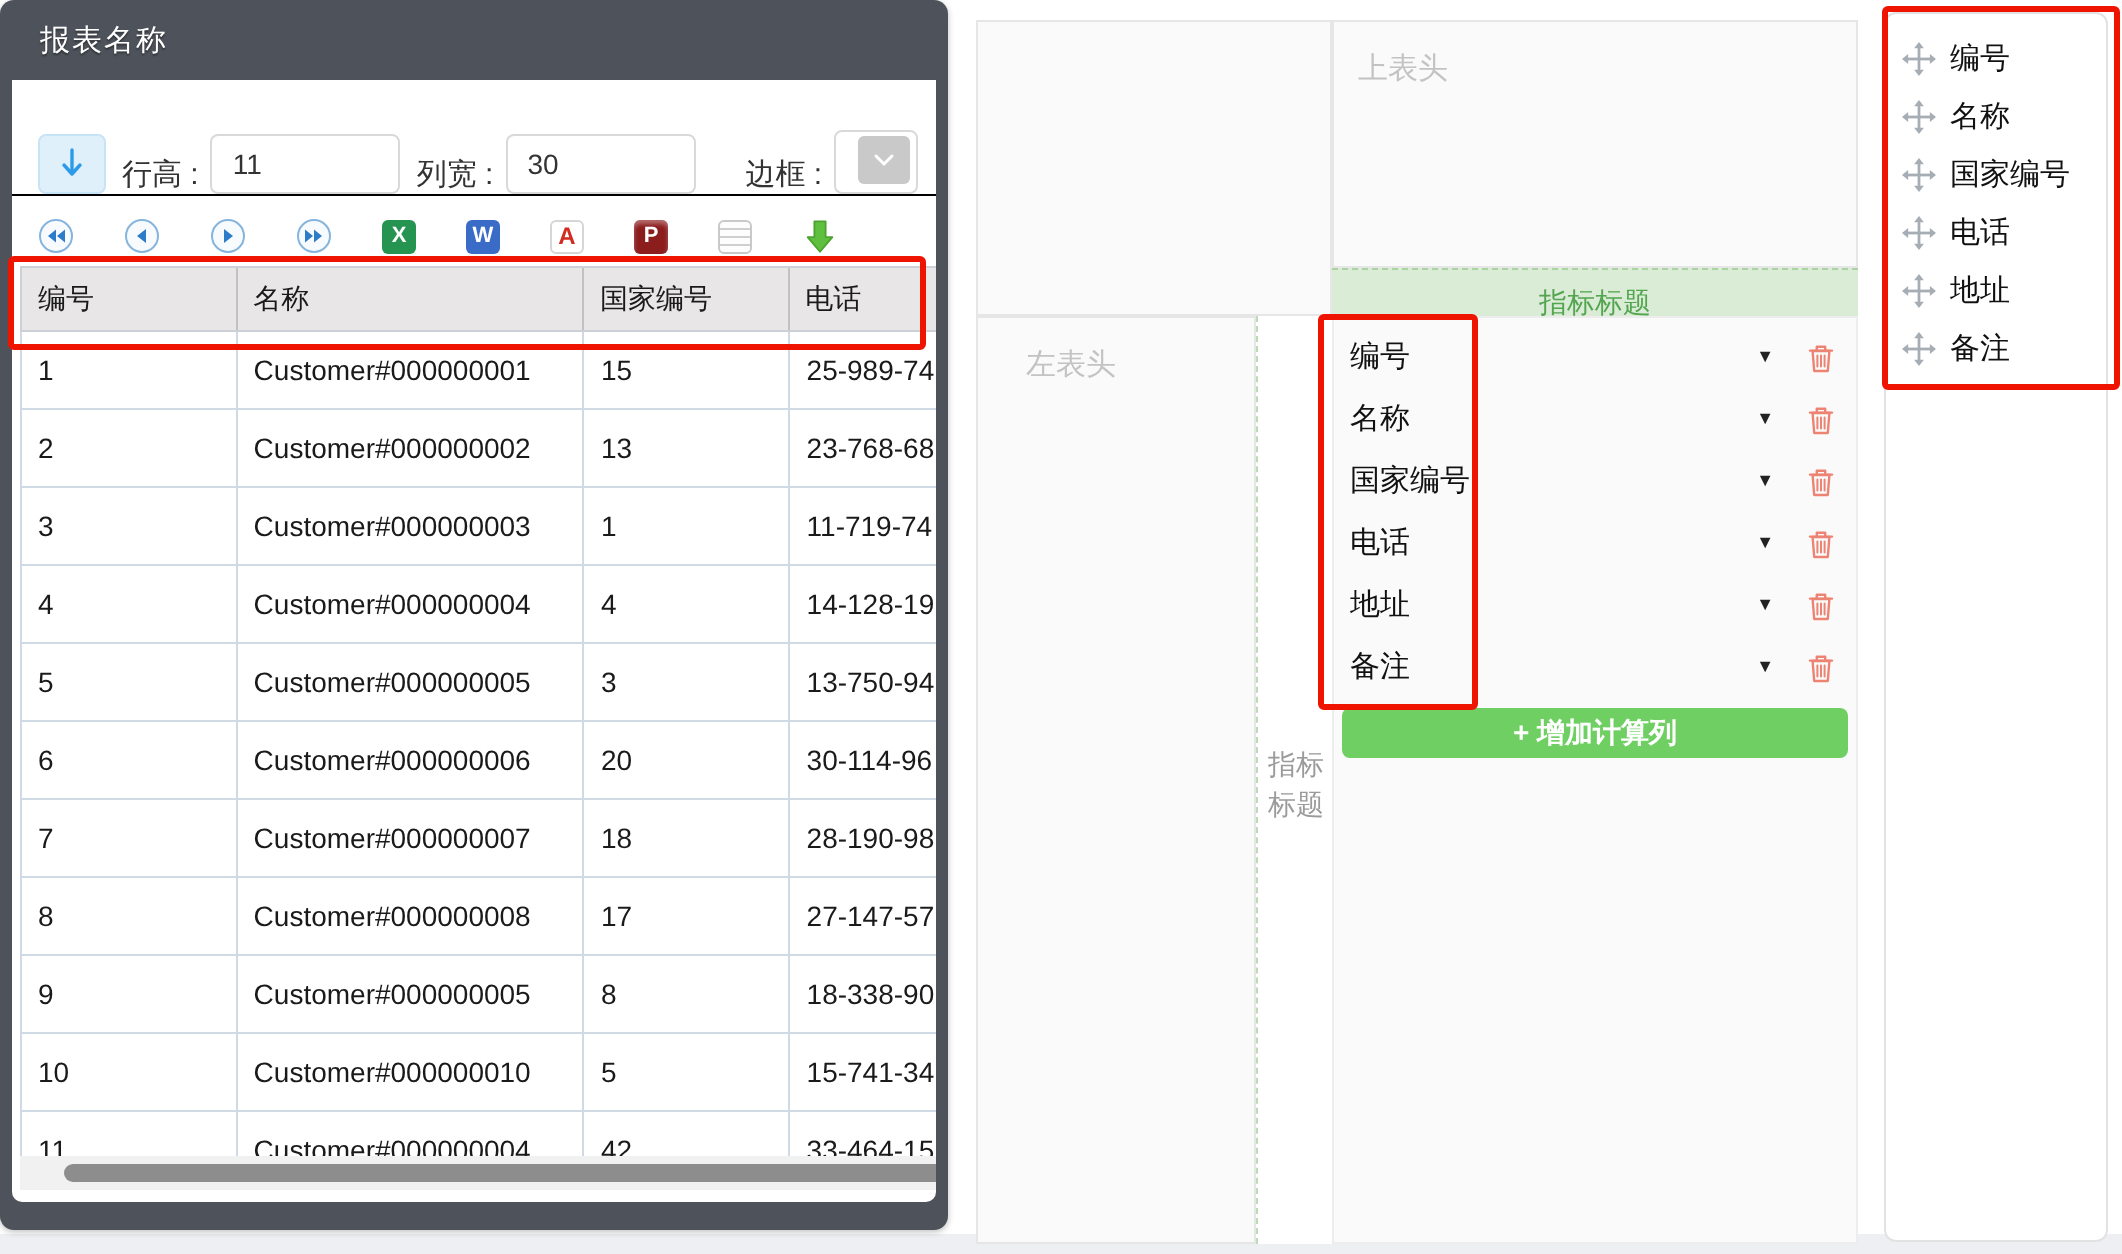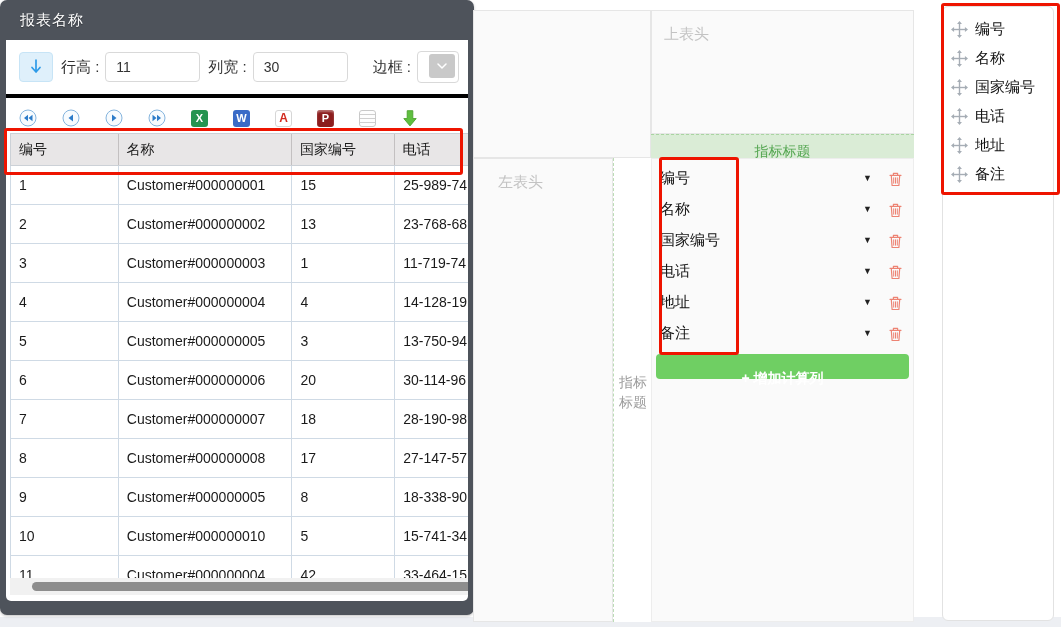--- a/index.html
+++ b/index.html
@@ -7,21 +7,21 @@
     width:1061px;height:627px;position:relative;overflow:hidden;
     background:#ffffff;font-family:"Liberation Sans","DejaVu Sans",sans-serif;
   }
   .bottom-strip{position:absolute;left:0;top:617px;width:1061px;height:10px;background:#edeff3}
 
   
   .win{position:absolute;left:0;top:0;width:474px;height:615px;background:#4e535b;border-radius:7px;box-shadow:0 1px 3px rgba(0,0,0,.25)}
   .win-title{position:absolute;left:20px;top:11px;color:#fff;font-size:15px;font-weight:normal;letter-spacing:1px;text-shadow:0 1px 1px rgba(0,0,0,.4)}
   .win-body{position:absolute;left:6px;top:40px;width:462px;height:561px;background:#fff;overflow:hidden;border-radius:0 0 5px 5px}
 
-  .tb1{position:absolute;left:0;top:0;width:100%;height:58px;border-bottom:4px solid #000000;display:flex;align-items:center;box-sizing:border-box}
+  .tb1{position:absolute;left:0;top:0;width:100%;height:58px;border-bottom:1px solid #000000;display:flex;align-items:flex-end;box-sizing:border-box}
   .btn-down{margin-left:13px;width:34px;height:30px;background:#dff0fb;border:1px solid #c7e4f6;border-radius:4px;display:flex;align-items:center;justify-content:center;cursor:pointer;flex:none;padding:0}
   .lbl{font-size:15px;color:#333;margin-left:8px;flex:none;white-space:nowrap}
   .lbl-gap{}
   .lbl-gap2{margin-left:25px}
   .inp{margin-left:6px;width:95px;height:30px;border:1px solid #d9d9d9;border-radius:4px;padding:0 0 0 10px;font-size:14px;color:#333;box-sizing:border-box;flex:none;outline:none;font-family:inherit}
   .sel{margin-left:6px;width:40px;height:30px;border:1px solid #d9d9d9;border-radius:4px;position:relative;flex:none;background:#fff}
   .sel-btn{position:absolute;left:11px;top:2px;width:26px;height:24px;background:#c9c9c9;border-radius:3px;display:flex;align-items:center;justify-content:center}
 
   .tb2{position:absolute;top:59px;left:0;height:38px;display:flex;align-items:center;gap:25px;padding-left:13px}
   .navic{width:18px;height:18px;padding:0;border:none;background:none;cursor:pointer;flex:none}
@@ -39,37 +39,37 @@
   .c0{width:108px}.c1{width:174px}.c2{width:103px}.c3{width:150px;border-right:none}
   .tbody{height:412px;overflow:hidden;border-left:1px solid #cfdae5}
   .trow{display:flex;height:39px;border-bottom:1px solid #cfdae5;background:#fff;box-sizing:border-box}
   .cell{font-size:14px;color:#1a1a1a;line-height:38px;padding-left:8px;border-right:1px solid #cfdae5;box-sizing:border-box;white-space:nowrap;overflow:hidden}
   .trow .c3{border-right:1px solid #cfdae5}
 
   .hscroll{position:absolute;left:4px;top:538px;width:458px;height:17px;background:#f1f1f1}
   .thumb{position:absolute;left:22px;top:4px;height:9px;width:450px;background:#8d8d8d;border-radius:5px}
 
   
-  .designer{position:absolute;left:473px;top:10px;width:441px;height:612px}
+  .designer{position:absolute;left:488px;top:10px;width:441px;height:612px}
   .cell-topleft{position:absolute;left:0;top:0;width:178px;height:148px;background:#fafafa;border:1px solid #e6e6e6;box-sizing:border-box}
   .cell-topright{position:absolute;left:178px;top:0;width:263px;height:124px;background:#fafafa;border:1px solid #e6e6e6;box-sizing:border-box}
   .zone-label{color:#c3c3c3;font-size:15px;display:inline-block;margin:14px 0 0 12px}
   .zone-label-left{margin:14px 0 0 24px}
   .greenbar{position:absolute;left:178px;top:124px;width:263px;height:34px;background:#daecd6;border-top:1px dashed #a9d4a2;color:#53a550;font-size:14px;text-align:center;line-height:32px;box-sizing:border-box}
   .cell-left{position:absolute;left:0;top:148px;width:140px;height:464px;background:#fafafa;border:1px solid #e6e6e6;box-sizing:border-box}
   .side-col{position:absolute;left:140px;top:148px;width:38px;height:464px;background:#fff;border-left:1px dashed #bcdcb6;box-sizing:border-box}
   .side-label{position:absolute;left:3px;top:214px;width:32px;color:#9b9b9b;font-size:14px;line-height:20px;word-break:break-all;text-align:center}
   .cell-fields{position:absolute;left:178px;top:148px;width:263px;height:464px;background:#fafafa;border:1px solid #ededed;box-sizing:border-box}
   .fields{padding-top:4px}
   .frow{display:flex;align-items:center;height:31px;padding:0 10px 0 8px}
   .fname{font-size:15px;color:#111;white-space:nowrap}
   .spacer{flex:1}
   .caret{font-size:9px;color:#222;margin-right:16px;cursor:pointer;line-height:1}
   .trash{cursor:pointer;display:flex;align-items:center}
-  .addcol{display:block;margin:5px auto 0;width:253px;height:25px;background:#6fcf63;border:none;border-radius:4px;color:#fff;font-size:14px;cursor:pointer;font-family:inherit;font-weight:bold;line-height:25px;padding:12px}
+  .addcol{display:block;margin:5px auto 0;width:253px;height:25px;background:#6fcf63;border:none;border-radius:4px;color:#fff;font-size:14px;cursor:pointer;font-family:inherit;font-weight:bold;line-height:25px;padding:0}
 
   
   .palette{position:absolute;left:942px;top:6px;width:112px;height:615px;background:#fff;border:1px solid #e2e2e2;border-radius:6px;box-sizing:border-box;padding-top:8px}
   .pitem{display:flex;align-items:center;height:29px;padding-left:8px;cursor:grab}
   .move{width:17px;height:17px;margin-right:7px;display:flex;align-items:center;flex:none}
   .plabel{font-size:15px;color:#111;white-space:nowrap}
 
   
   .red{position:absolute;border:3px solid #ee1400;border-radius:3px;pointer-events:none;z-index:30;box-sizing:border-box}
   .r1{left:4px;top:128px;width:459px;height:47px}

